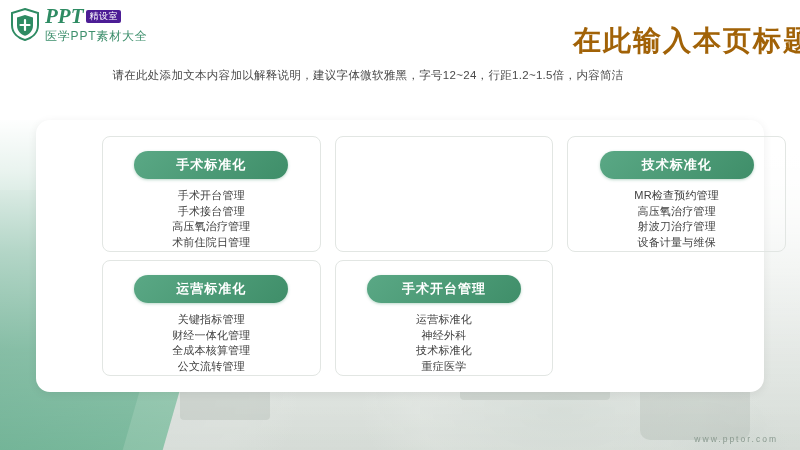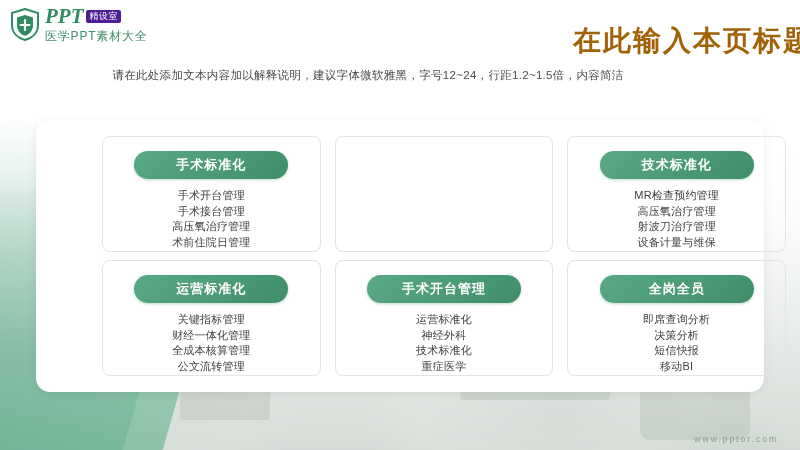--- a/index.html
+++ b/index.html
@@ -267,26 +267,17 @@
     <div class="cell">
       <div class="pill">手术开台管理</div>
       <div class="items">
         <div class="item">运营标准化</div>
         <div class="item">神经外科</div>
         <div class="item">技术标准化</div>
         <div class="item">重症医学</div>
       </div>
     </div>
 
-    <div class="cell">
-      <div class="pill">全岗全员</div>
-      <div class="items">
-        <div class="item">即席查询分析</div>
-        <div class="item">决策分析</div>
-        <div class="item">短信快报</div>
-        <div class="item">移动BI</div>
-      </div>
-    </div>
 
   </div>
 </div>
 
 <div class="footer">www.pptor.com</div>
 
 </body></html>

